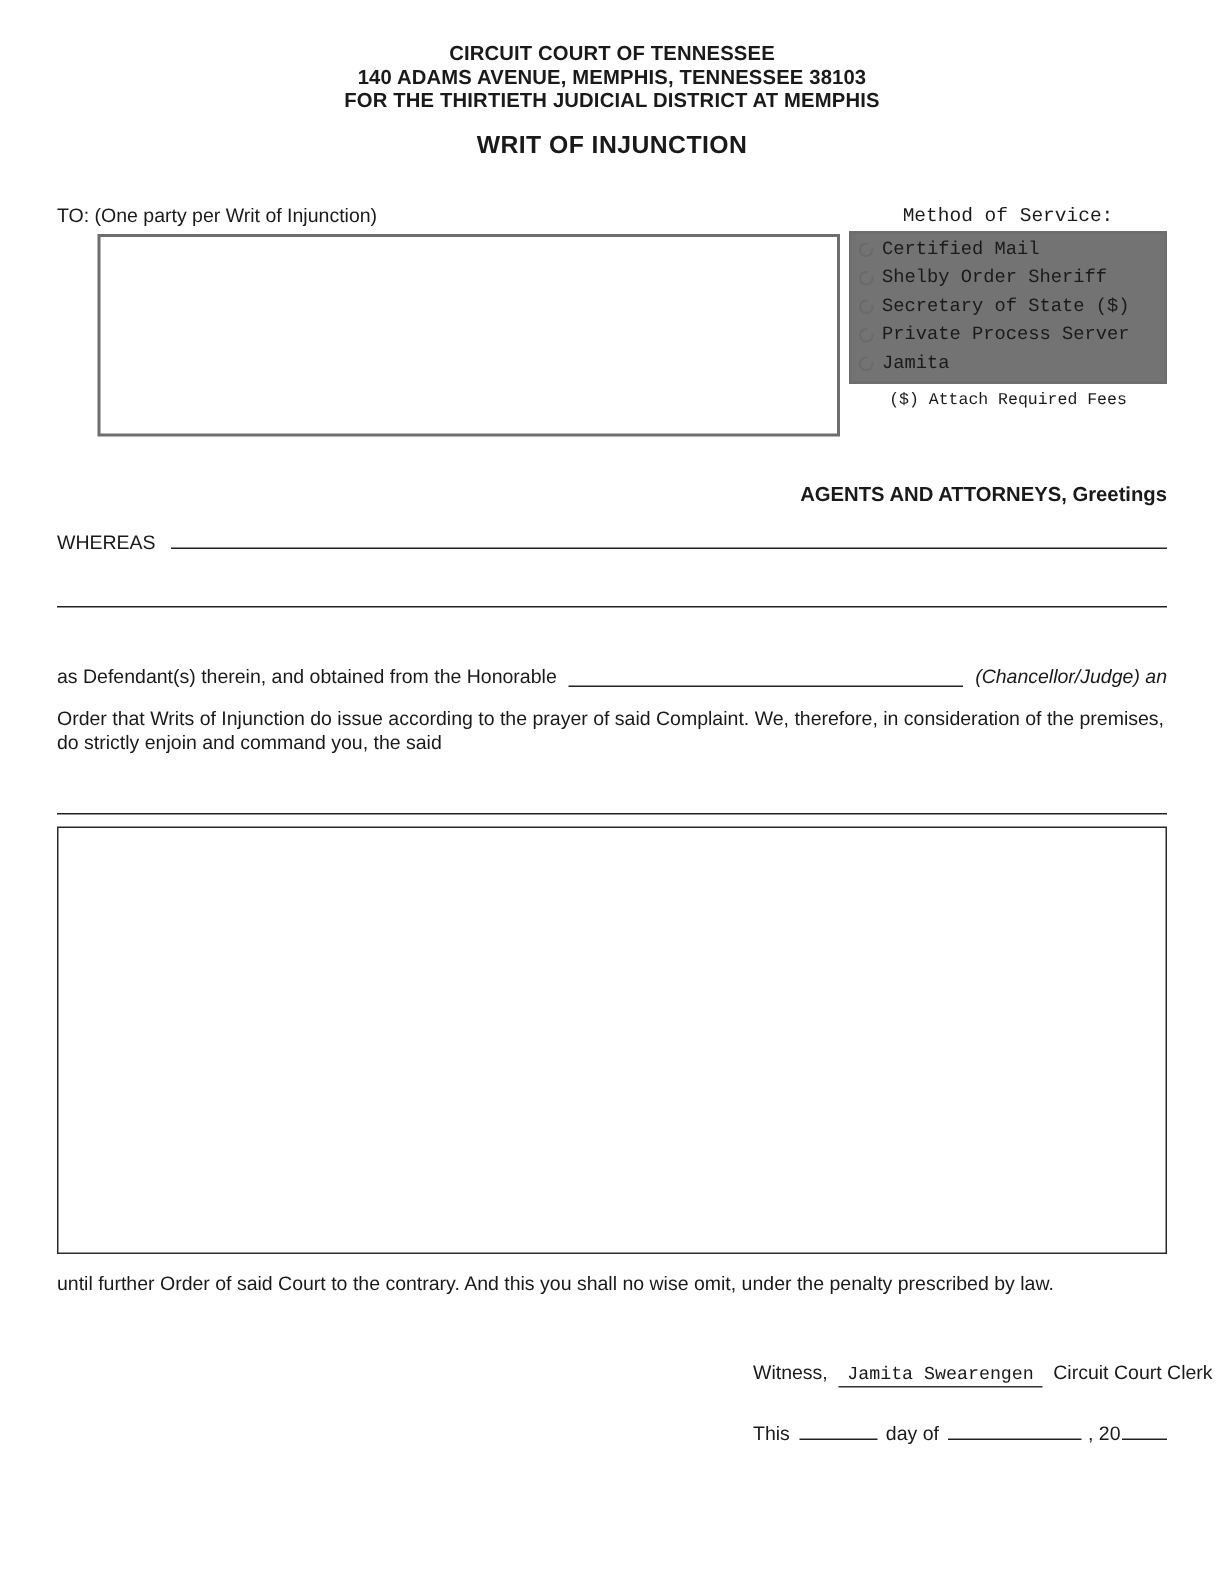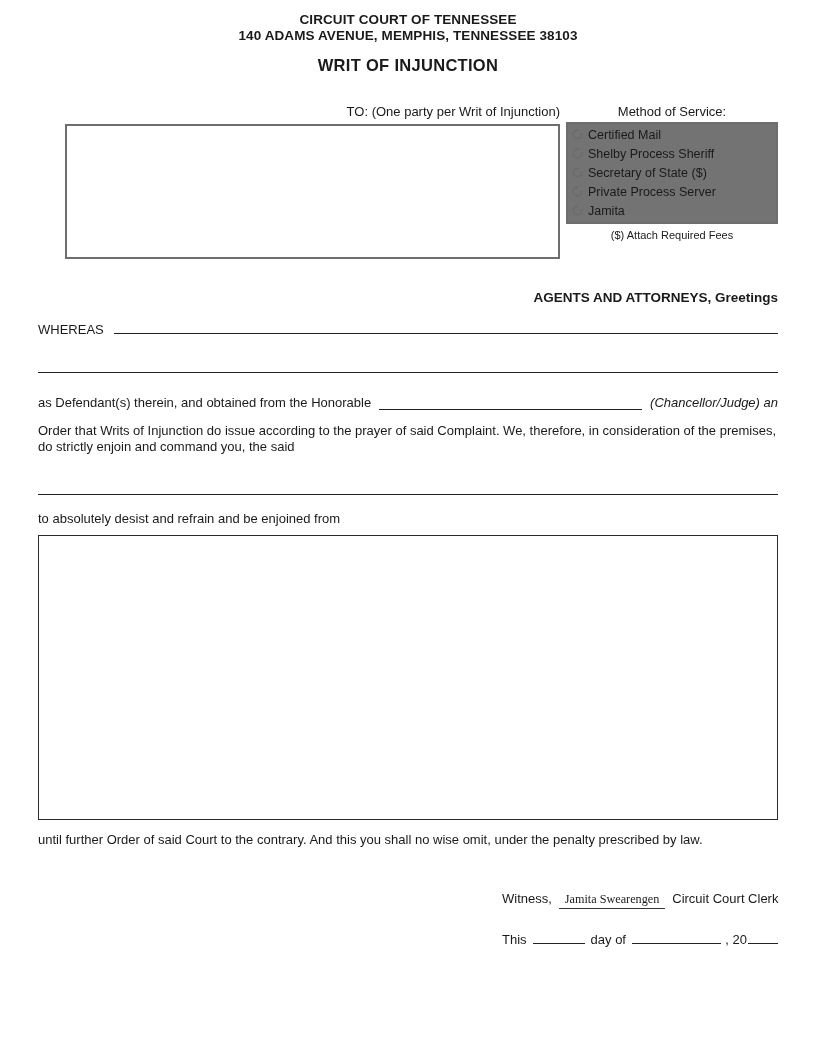--- a/index.html
+++ b/index.html
@@ -8,83 +8,84 @@
     position:relative;
     width:816px; height:1056px;
     margin:0 auto;
     background:#ffffff;
     color:#1a1a1a;
     font-family:"Liberation Sans", sans-serif;
     font-size:13px;
     overflow:hidden;
   }
   
-  .header { text-align:center; padding-top:12px; }
+  .header { text-align:center; padding-top:28px; }
   .header .hline { font-weight:700; font-size:13.5px; line-height:15.5px; letter-spacing:.1px; }
   .doc-title { font-weight:700; font-size:16.5px; letter-spacing:.3px; margin-top:13px; }
 
   
   .main { margin:0 38px; width:740px; }
 
   
   .to-row { display:flex; margin-top:29px; }
   .to-col { flex:1 1 auto; padding-right:6px; }
-  .to-label { font-size:13px; margin-bottom:5px;text-align:right; }
+  .to-label { font-size:13px; margin-bottom:5px; }
   .to-box {
     margin-left:27px; width:495px; height:135px;
     border:2px solid #6e6e6e; background:#fff;
   }
-  .svc-col { width:212px; flex:0 0 212px; }
+  .svc-col { width:212px; flex:0 0 212px;font-family:Liberation Mono, monospace; }
   .svc-label { text-align:center; font-size:13px; margin-bottom:3px; }
   .svc-box { border:2px solid #6e6e6e; background:#737373; padding:1px 4px 2px 4px; }
   .svc-opt { display:flex; align-items:center; height:19px; cursor:default; }
   .svc-opt .radio { flex:0 0 auto; margin-right:5px; display:block; }
   .svc-opt .opt-label { font-size:12.5px; white-space:nowrap; }
   .svc-note { text-align:center; font-size:11px; margin-top:5px; }
 
   
   .greeting { text-align:right; font-weight:700; font-size:13.5px; margin-top:31px; }
   .fillline { border-bottom:1.2px solid #222; }
   .whereas-row { display:flex; align-items:baseline; margin-top:14px; }
   .whereas-row .lbl { flex:0 0 auto; padding-right:10px; }
   .whereas-row .fillline { flex:1 1 auto; height:15px; }
   .bodyline { margin-top:13px; line-height:16px; }
   .blankline { margin-top:22px; height:14px; }
-  .def-row { display:flex; align-items:flex-end; margin-top:22px; }
+  .def-row { display:flex; align-items:flex-end; margin-top:38px; }
   .def-row .pre { flex:0 0 auto; padding-right:8px; }
   .def-row .fillline { flex:1 1 auto; height:15px; }
   .def-row .post { flex:0 0 auto; padding-left:8px;font-style:italic; }
   .para { margin-top:13px; line-height:16px; }
   .big-box {
     margin-top:8px; width:740px; height:285px;
     border:1.5px solid #2a2a2a; background:#fff;
   }
   .after-box { margin-top:12px; }
 
   
   .sig { width:276px; margin-left:464px; margin-top:44px; }
   .sig-row { display:flex; align-items:baseline; }
   .witness-row .w-lbl { flex:0 0 auto; padding-right:7px; }
   .name-line { flex:0 0 auto; border-bottom:1.2px solid #333; padding:0 6px 1px 6px; text-align:center; }
-  .clerk-name { font-family:Liberation Serif, serif; font-size:12.2px; white-space:nowrap; }
+  .clerk-name { font-family:Liberation Mono, monospace; font-size:12.2px; white-space:nowrap; }
   .clerk-title { flex:0 0 auto; padding-left:7px; white-space:nowrap; }
   .date-row { margin-top:21px; }
   .date-row .t { flex:0 0 auto; white-space:nowrap; }
   .blank-day { flex:0 0 52px; height:14px; margin:0 6px; }
   .blank-month { flex:1 1 auto; height:14px; margin:0 4px 0 6px; }
   .blank-year { flex:0 0 30px; height:14px; margin-left:1px; }
 </style>
 </head>
 <body>
 
 <div class="page">
 
   <div class="header">
     <div class="hline">CIRCUIT COURT OF TENNESSEE</div>
     <div class="hline">140 ADAMS AVENUE, MEMPHIS, TENNESSEE 38103</div>
+    <div class="hline">FOR THE THIRTIETH JUDICIAL DISTRICT AT MEMPHIS</div>
     <div class="doc-title">WRIT OF INJUNCTION</div>
   </div>
 
   <div class="main">
 
     <div class="to-row">
       <div class="to-col">
         <div class="to-label">TO: (One party per Writ of Injunction)</div>
         <div class="to-box"></div>
       </div>
@@ -94,21 +95,21 @@
           <div class="svc-opt">
             <svg class="radio" width="11" height="11" viewBox="0 0 12 12">
                 <circle cx="6" cy="6" r="4.6" fill="none" stroke="#6a6a6a" stroke-width="1.5" stroke-dasharray="24.4 4.5" stroke-dashoffset="2.2"></circle>
               </svg>
             <span class="opt-label">Certified Mail</span>
           </div>
           <div class="svc-opt">
             <svg class="radio" width="11" height="11" viewBox="0 0 12 12">
                 <circle cx="6" cy="6" r="4.6" fill="none" stroke="#6a6a6a" stroke-width="1.5" stroke-dasharray="24.4 4.5" stroke-dashoffset="2.2"></circle>
               </svg>
-            <span class="opt-label">Shelby Process Sheriff</span>
+            <span class="opt-label">Shelby Order Sheriff</span>
           </div>
           <div class="svc-opt">
             <svg class="radio" width="11" height="11" viewBox="0 0 12 12">
                 <circle cx="6" cy="6" r="4.6" fill="none" stroke="#6a6a6a" stroke-width="1.5" stroke-dasharray="24.4 4.5" stroke-dashoffset="2.2"></circle>
               </svg>
             <span class="opt-label">Secretary of State ($)</span>
           </div>
           <div class="svc-opt">
             <svg class="radio" width="11" height="11" viewBox="0 0 12 12">
                 <circle cx="6" cy="6" r="4.6" fill="none" stroke="#6a6a6a" stroke-width="1.5" stroke-dasharray="24.4 4.5" stroke-dashoffset="2.2"></circle>
@@ -139,21 +140,20 @@
     <div class="def-row">
       <span class="pre">as Defendant(s) therein, and obtained from the Honorable</span>
       <span class="fillline"></span>
       <span class="post">(Chancellor/Judge) an</span>
     </div>
 
     <div class="para">Order that Writs of Injunction do issue according to the prayer of said Complaint. We, therefore, in consideration of the premises, do strictly enjoin and command you, the said</div>
 
     <div class="fillline blankline" style="margin-top:26px;"></div>
 
-    <div class="bodyline" style="margin-top:16px;">to absolutely desist and refrain and be enjoined from</div>
 
     <div class="big-box"></div>
 
     <div class="after-box">until further Order of said Court to the contrary. And this you shall no wise omit, under the penalty prescribed by law.</div>
 
     <div class="sig">
       <div class="sig-row witness-row">
         <span class="w-lbl">Witness,</span>
         <span class="name-line clerk-name">Jamita Swearengen</span>
         <span class="clerk-title">Circuit Court Clerk</span>

